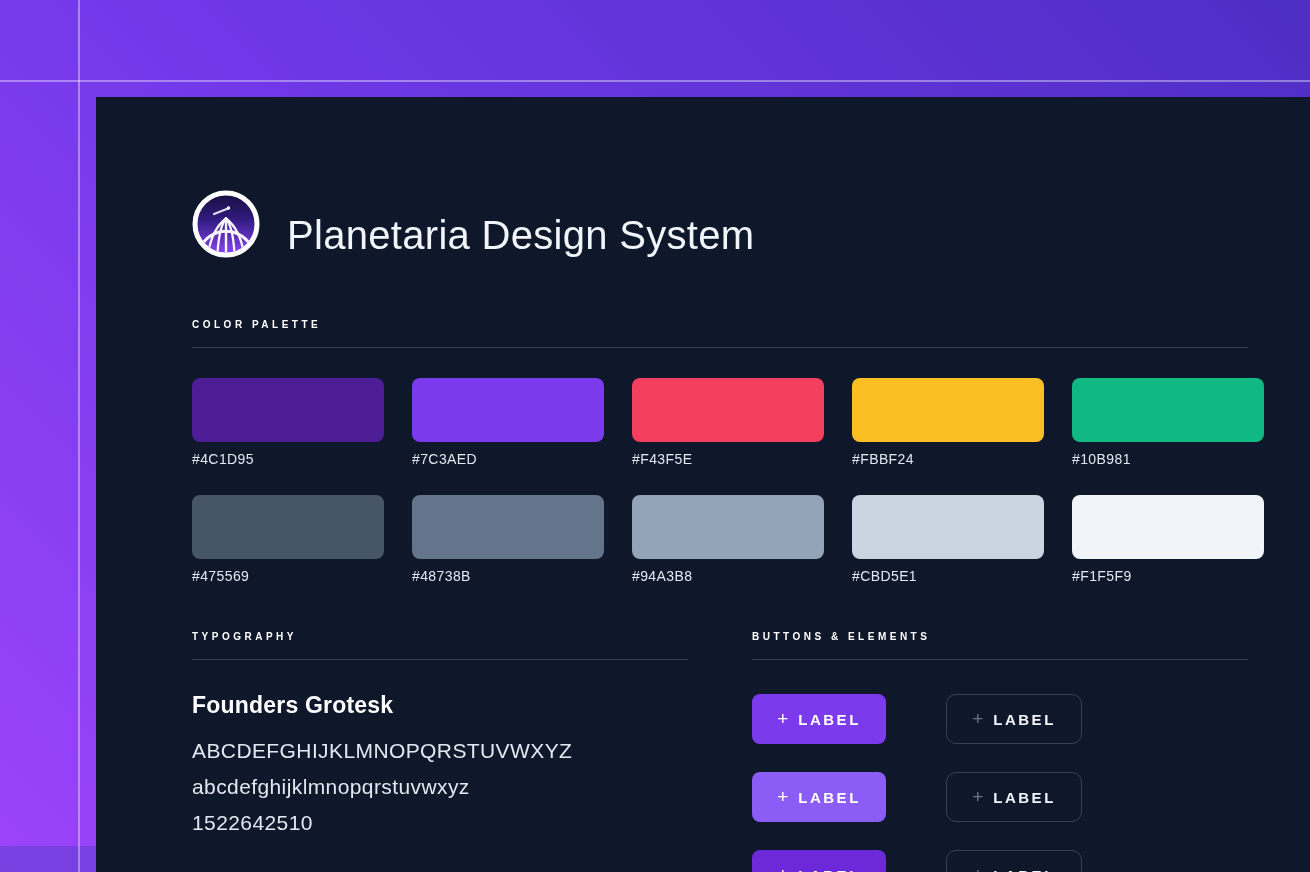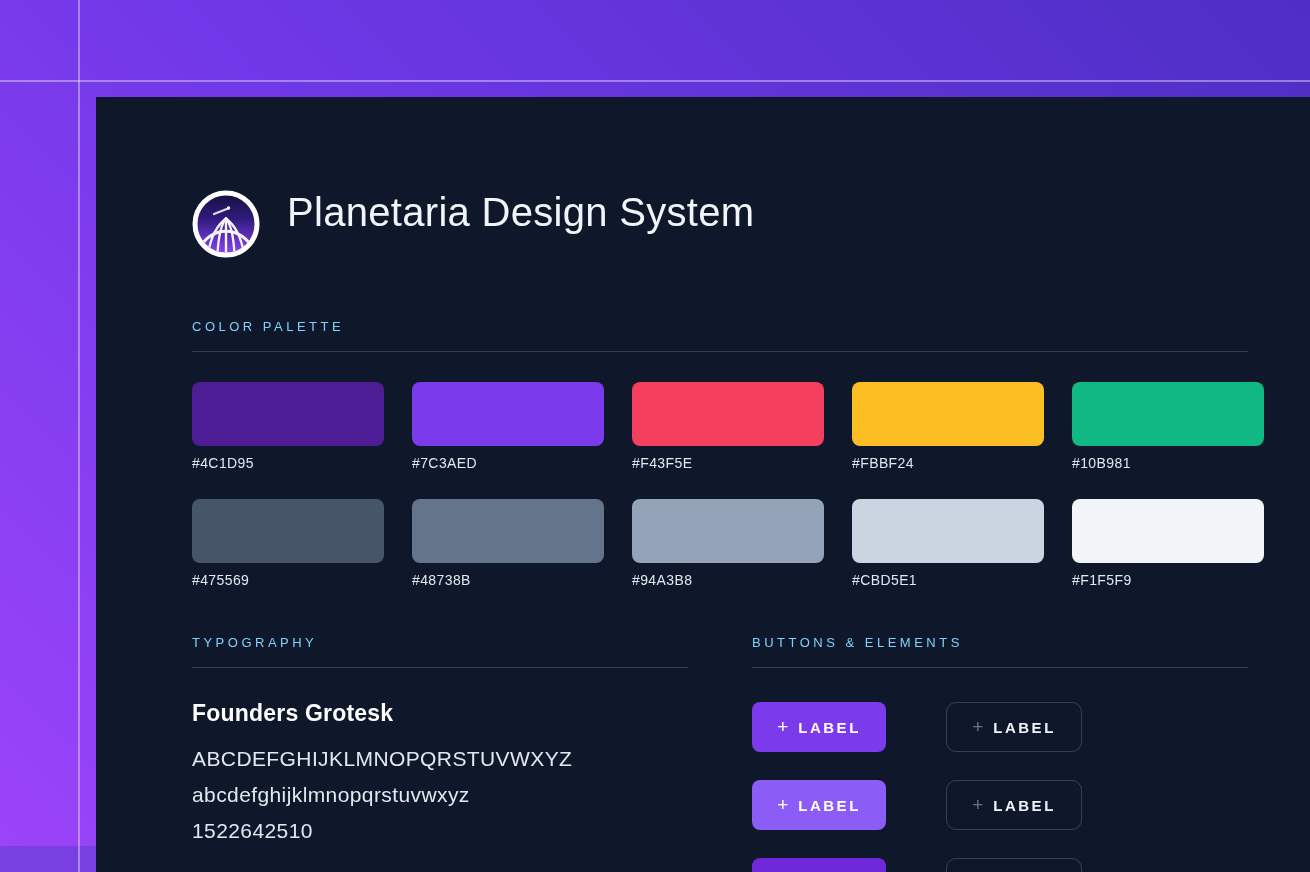--- a/index.html
+++ b/index.html
@@ -21,29 +21,29 @@
     position: absolute; left: 0; bottom: 0; width: 96px; height: 26px;
     background: rgba(82,63,196,0.45); z-index: 1;
   }
   .panel {
     position: absolute; left: 96px; top: 97px; right: 0; bottom: 0;
     background: #0F172A; overflow: hidden; z-index: 3;
   }
   .content { padding: 0 62px 0 96px; }
 
   
-  .header { margin-top: 93px; display: flex; align-items: flex-start; gap: 27px; }
+  .header { margin-top: 93px; display: flex; align-items: flex-end; gap: 27px; }
   .logo { width: 68px; height: 68px; flex: 0 0 auto; }
   .page-title {
     font-size: 40px; font-weight: 500; color: #F1F5F9; letter-spacing: 0.3px;
   }
 
   
   .section-head {
-    font-size: 13px; font-weight: 400; letter-spacing: 3.5px; color: #7dd3fc;
+    font-size: 10px; font-weight: 700; letter-spacing: 3.5px; color: #ffffff;
   }
   .divider {
     border: 0; border-top: 1px solid rgba(148,163,184,0.28);
     margin: 17px 0 0 0;
   }
 
   
   .palette { margin-top: 61px; }
   .swatch-grid {
     margin-top: 30px;

